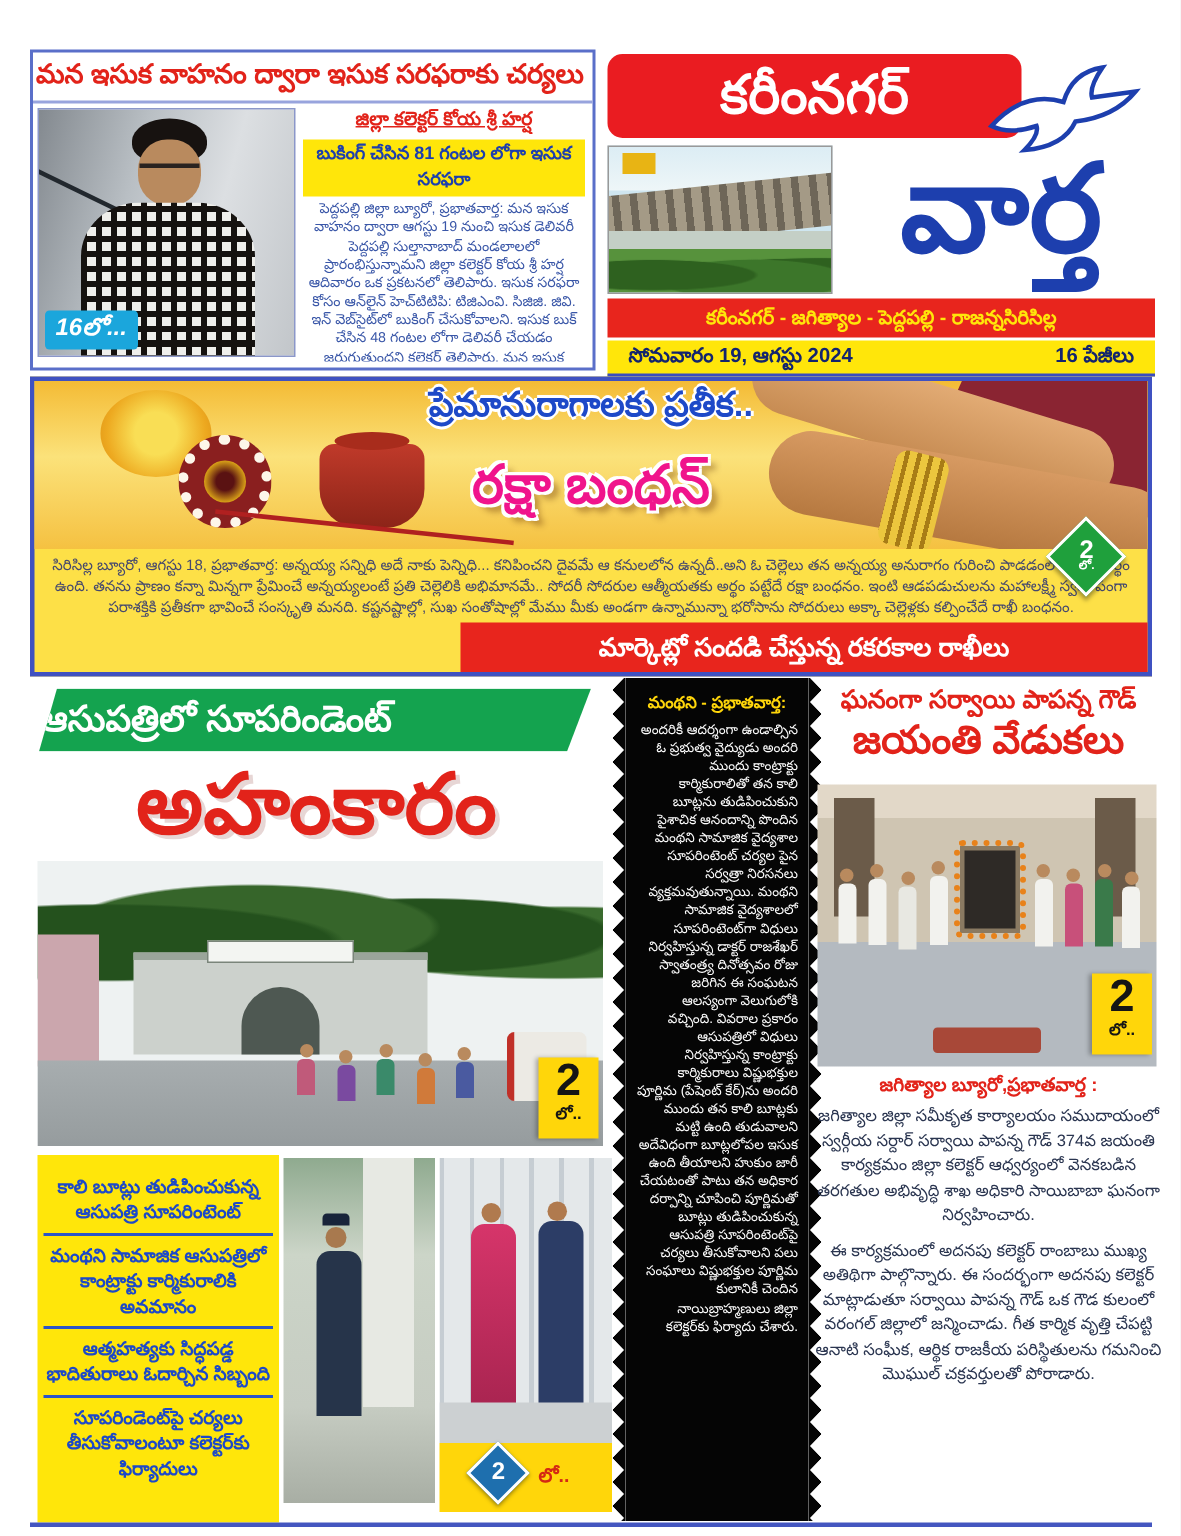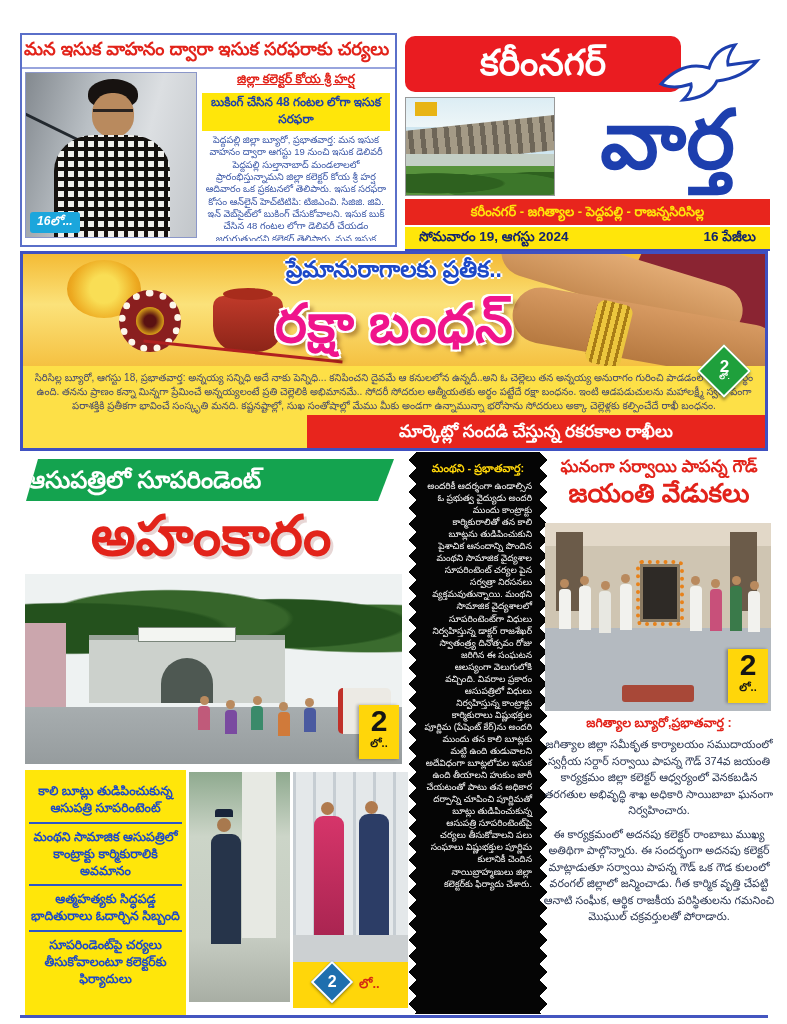--- a/index.html
+++ b/index.html
@@ -13,21 +13,21 @@
   .tl-photo { position:relative; width:172px; height:166px; margin:3px; border:1px solid #8b97c9; overflow:hidden;
     background:linear-gradient(105deg,#83898f 0%,#b9bfc4 35%,#dcdfe2 65%,#c2c6ca 100%); }
   .man-hair { position:absolute; top:6px; left:62px; width:50px; height:30px; background:#171210; border-radius:50% 50% 42% 42%; }
   .man-face { position:absolute; top:20px; left:66px; width:42px; height:44px; background:#b98a5e; border-radius:46%; }
   .man-glasses { position:absolute; top:36px; left:67px; width:40px; height:9px; border-top:3px solid #2a2320; }
   .man-shirt { position:absolute; top:62px; left:28px; width:116px; height:106px; border-radius:34% 34% 0 0;
     background-color:#efefeb;
     background-image:repeating-linear-gradient(0deg,#15120f 0 4px,transparent 4px 10px),
                      repeating-linear-gradient(90deg,#15120f 0 4px,transparent 4px 10px); }
   .mic-line { position:absolute; top:58px; left:-8px; width:90px; height:3px; background:#22282e; transform:rotate(26deg); }
-  .badge-16 { position:absolute; left:4px; bottom:4px; background:#1ba6dc; color:#fff; font-size:12px; font-weight:bold; font-style:italic; padding:2px 7px; border-radius:3px; }
+  .badge-16 { position:absolute; left:4px; bottom:4px; background:#1ba6dc; color:#fff; font-size:16px; font-weight:bold; font-style:italic; padding:2px 7px; border-radius:3px; }
   .tl-col { flex:1; padding:3px 5px 0 2px; overflow:hidden; }
   .tl-sub1 { color:#e2231a; font-weight:bold; font-size:12.5px; text-align:center; text-decoration:underline; }
   .tl-sub2 { background:#ffe60a; color:#1d3fae; font-weight:bold; font-size:12px; text-align:center; padding:2px 1px; margin:4px 0 3px; }
   .tl-text { font-size:9.5px; line-height:1.3; color:#3a57a8; text-align:center; }
 
   
   .mh-red { position:absolute; left:405px; top:36px; width:276px; height:56px; background:#ea1c21; border-radius:10px;
     color:#fff; font-weight:bold; font-size:36px; text-align:center; line-height:54px; }
   .dove { position:absolute; left:653px; top:40px; width:118px; height:66px; }
   .dam { position:absolute; left:405px; top:97px; width:150px; height:99px; border:1px solid #999; overflow:hidden; background:#cfe6f0; }
@@ -56,21 +56,21 @@
   .rk-pot::before { content:""; position:absolute; top:-8px; left:10px; right:10px; height:12px; background:#a82c1c; border-radius:50%; }
   .rk-thread { position:absolute; left:120px; top:96px; width:200px; height:3px; background:#b02020; transform:rotate(6deg); }
   .rk-hands { position:absolute; right:0; top:0; width:310px; height:112px; overflow:hidden; }
   .rk-sleeve { position:absolute; right:-24px; top:-34px; width:150px; height:110px; background:#8a2432; transform:rotate(24deg); }
   .rk-arm1 { position:absolute; right:18px; top:2px; width:250px; height:50px; background:linear-gradient(#e2ab74,#c78c53); border-radius:28px; transform:rotate(17deg); }
   .rk-arm2 { position:absolute; right:-16px; top:52px; width:270px; height:56px; background:linear-gradient(#d79a62,#b67940); border-radius:28px; transform:rotate(10deg); }
   .rk-bangles { position:absolute; right:138px; top:48px; width:36px; height:64px; border-radius:8px; transform:rotate(14deg);
     background:repeating-linear-gradient(90deg,#ecc63e 0 5px,#a87c16 5px 8px); }
   .rk-kicker { position:absolute; top:2px; left:0; width:100%; text-align:center; color:#1d49c8; font-weight:bold; font-size:23px;
     text-shadow:-2px 0 #fff,2px 0 #fff,0 -2px #fff,0 2px #fff; }
-  .rk-title { position:absolute; top:32px; left:0; width:100%; text-align:center; color:#f0148c; font-weight:800; font-size:54px; line-height:74px;
+  .rk-title { position:absolute; top:32px; left:0; width:100%; text-align:center; color:#f0148c; font-weight:800; font-size:36px; line-height:74px;
     text-shadow:-2px -2px 0 #fff,2px -2px 0 #fff,-2px 2px 0 #fff,2px 2px 0 #fff,5px 5px 4px rgba(90,40,0,.45); }
   .rk-lower { position:relative; height:82px; padding:5px 8px 0; }
   .rk-text { font-size:10px; line-height:1.42; color:#45486e; text-align:center; }
   .rk-caption { position:absolute; right:0; bottom:0; width:458px; height:33px; background:#e8251d; color:#fff; font-weight:bold; font-size:17px; text-align:center; line-height:33px; }
   .diamond { position:absolute; width:38px; height:38px; transform:rotate(45deg); background:#1fa03c; border:2px solid #fff; box-shadow:2px 2px 3px rgba(0,0,0,.35); display:flex; align-items:center; justify-content:center; }
   .diamond .d-inner { transform:rotate(-45deg); color:#fff; font-weight:bold; font-size:17px; line-height:.85; text-align:center; }
   .diamond .d-suf { display:block; font-size:8px; font-weight:bold; }
   .rk-diamond { right:22px; top:-14px; }
 
   
@@ -160,21 +160,21 @@
       <div class="tl-photo">
         <div class="mic-line"></div>
         <div class="man-hair"></div>
         <div class="man-face"></div>
         <div class="man-glasses"></div>
         <div class="man-shirt"></div>
         <div class="badge-16">16లో...</div>
       </div>
       <div class="tl-col">
         <div class="tl-sub1">జిల్లా కలెక్టర్ కోయ శ్రీ హర్ష</div>
-        <div class="tl-sub2">బుకింగ్ చేసిన 48 గంటల లోగా ఇసుక సరఫరా</div>
+        <div class="tl-sub2">బుకింగ్ చేసిన 81 గంటల లోగా ఇసుక సరఫరా</div>
         <div class="tl-text">పెద్దపల్లి జిల్లా బ్యూరో, ప్రభాతవార్త: మన ఇసుక వాహనం ద్వారా ఆగస్టు 19 నుంచి ఇసుక డెలివరీ పెద్దపల్లి సుల్తానాబాద్ మండలాలలో ప్రారంభిస్తున్నామని జిల్లా కలెక్టర్ కోయ శ్రీ హర్ష ఆదివారం ఒక ప్రకటనలో తెలిపారు. ఇసుక సరఫరా కోసం ఆన్‌లైన్ హెచ్‌టిటిపి: టిజిఎంవి. సిజిజి. జివి. ఇన్ వెబ్‌సైట్‌లో బుకింగ్ చేసుకోవాలని. ఇసుక బుక్ చేసిన 48 గంటల లోగా డెలివరీ చేయడం జరుగుతుందని కలెక్టర్ తెలిపారు. మన ఇసుక వాహనం వెబ్‌సైట్‌లో బుకింగ్ చేసుకున్న లబ్ధదారులకు సోమవారం నుంచి ఇసుక డెలివరీ ప్రారంభిస్తామని తెలిపారు.</div>
       </div>
     </div>
   </div>
 
   <div class="mh-red">కరీంనగర్</div>
   <div class="dove">
     <svg viewBox="0 0 118 66" width="118" height="66">
       <path d="M8 44 Q30 20 56 28 Q62 8 82 5 Q73 18 75 25 L104 21 Q90 38 64 41 Q56 58 30 60 Q40 50 38 44 Q20 50 8 44 Z" fill="#ffffff" stroke="#1d3fae" stroke-width="3"></path>
     </svg>

